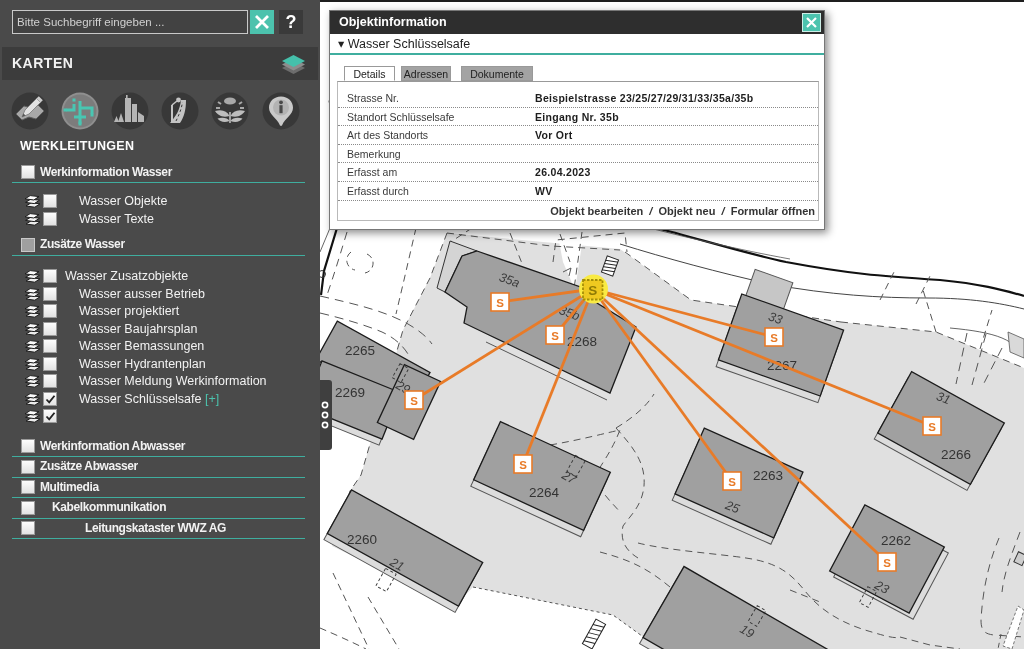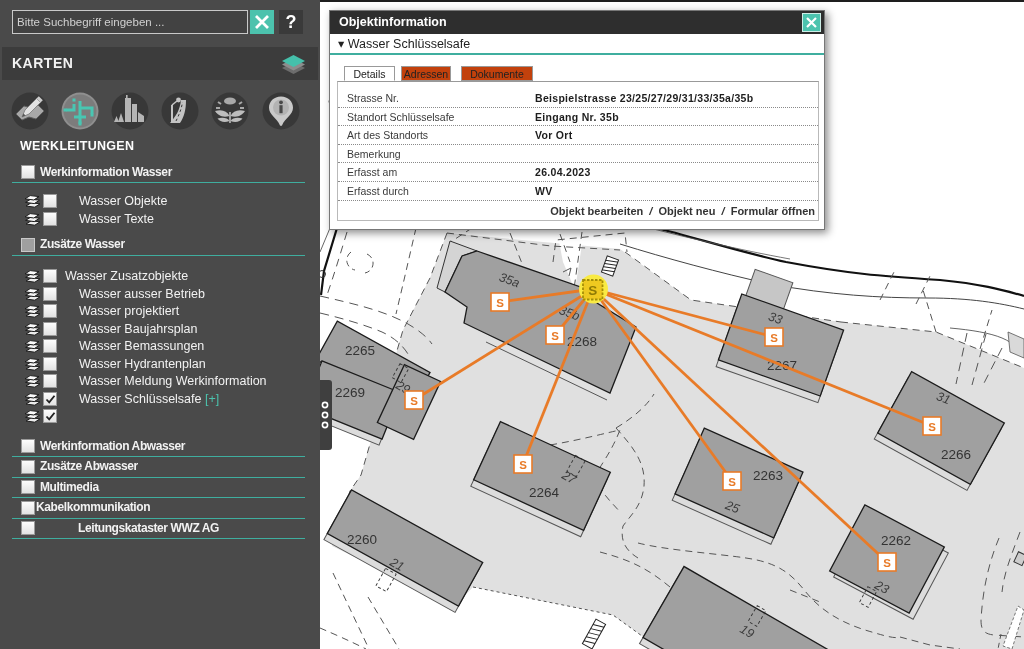--- a/index.html
+++ b/index.html
@@ -21,21 +21,21 @@
   #werk{left:20px;top:139px;color:#fdfdfd;font-size:12.5px;font-weight:bold;letter-spacing:0.3px;}
   #handle{position:absolute;left:318px;top:380px;width:14px;height:70px;background:#3f3f3f;border-radius:0 3px 3px 0;z-index:4;}
   #mapwrap{position:absolute;left:320px;top:0;width:704px;height:649px;z-index:1;}
   
   #dialog{position:absolute;left:329px;top:10px;width:494px;height:218px;background:#fff;border:1px solid #777;box-shadow:3px 3px 8px rgba(0,0,0,0.45);z-index:10;transform:translateZ(0);}
   #dhead{position:absolute;left:0;top:0;right:0;height:23px;background:#2e2e2e;}
   #dhead .t{position:absolute;left:9px;top:0;line-height:23px;color:#fff;font-weight:bold;font-size:12.5px;}
   #dclose{position:absolute;right:3px;top:2px;width:17px;height:17px;background:#4cc3ae;border:1px solid #cdeee7;}
   #dsub{position:absolute;left:8px;top:25px;font-size:12.5px;color:#222;}
   #dsubline{position:absolute;left:0px;top:42px;width:494px;height:1.5px;background:#3fae9f;}
-  .tab{position:absolute;top:55px;height:15px;line-height:15px;font-size:10.5px;color:#222;border:1px solid #999;background:#c2410c;text-align:center;box-sizing:border-box;}
+  .tab{position:absolute;top:55px;height:15px;line-height:15px;font-size:10.5px;color:#222;border:1px solid #999;background:#a3a3a3;text-align:center;box-sizing:border-box;}
   #tab1{left:14px;width:51px;background:#fff;border-bottom:1px solid #fff;z-index:2;}
   #tab2{left:71px;width:50px;}
   #tab3{left:131px;width:72px;}
   #dpanel{position:absolute;left:7px;top:70px;width:482px;height:140px;border:1px solid #b9b9b9;border-top:1px solid #999;background:#fff;box-sizing:border-box;}
   .drow{position:absolute;left:0;width:100%;height:18.6px;border-bottom:1px dotted #8a8a8a;}
   .drow .k{position:absolute;left:9px;top:4px;font-size:10.5px;color:#3a3a3a;}
   .drow .v{position:absolute;left:197px;top:4px;font-size:10.5px;color:#1d1d1d;font-weight:bold;letter-spacing:0.3px;}
   #dlinks{position:absolute;right:3px;top:123px;font-size:11px;font-weight:bold;color:#333;}
 </style>
 </head>
@@ -300,24 +300,24 @@
 <div class="abs cb" style="left:21px;top:439px;"></div>
 <div class="abs lbl sect" style="left:40px;top:438.5px;">Werkinformation Abwasser</div>
 <div class="abs tealline" style="top:456px;"></div>
 <div class="abs cb" style="left:21px;top:459.5px;"></div>
 <div class="abs lbl sect" style="left:40px;top:459.0px;">Zusätze Abwasser</div>
 <div class="abs tealline" style="top:476.5px;"></div>
 <div class="abs cb" style="left:21px;top:480px;"></div>
 <div class="abs lbl sect" style="left:40px;top:479.5px;">Multimedia</div>
 <div class="abs tealline" style="top:497px;"></div>
 <div class="abs cb" style="left:21px;top:500.5px;"></div>
-<div class="abs lbl sect" style="left:36px;top:500.0px;">Kabelkommunikation</div>
+<div class="abs lbl sect" style="left:52px;top:500.0px;">Kabelkommunikation</div>
 <div class="abs tealline" style="top:517.5px;"></div>
 <div class="abs cb" style="left:21px;top:521px;"></div>
-<div class="abs lbl sect" style="left:41px;top:520.5px;padding-left:37px;">Leitungskataster WWZ AG</div>
+<div class="abs lbl sect" style="left:48px;top:520.5px;padding-left:37px;">Leitungskataster WWZ AG</div>
 <div class="abs tealline" style="top:538px;"></div>
 <div class="abs" style="left:25px;top:194px;width:16px;height:15px;">
       <svg width="18" height="18" viewBox="0 0 18 18" style="position:absolute;left:-1px;top:-2px">
         <g stroke="#1d1d1d" stroke-width="1" stroke-linejoin="round">
           <path d="M2 14 L7.2 10.8 L16 11.8 L10.8 15.2 Z" fill="#ececec"></path>
           <path d="M1.5 10.4 L6.7 7.2 L15.5 8.2 L10.3 11.6 Z" fill="#f3f3f3"></path>
           <path d="M1 6.8 L6.2 3.6 L15 4.6 L9.8 8 Z" fill="#fafafa"></path>
         </g>
       </svg>
     </div>

